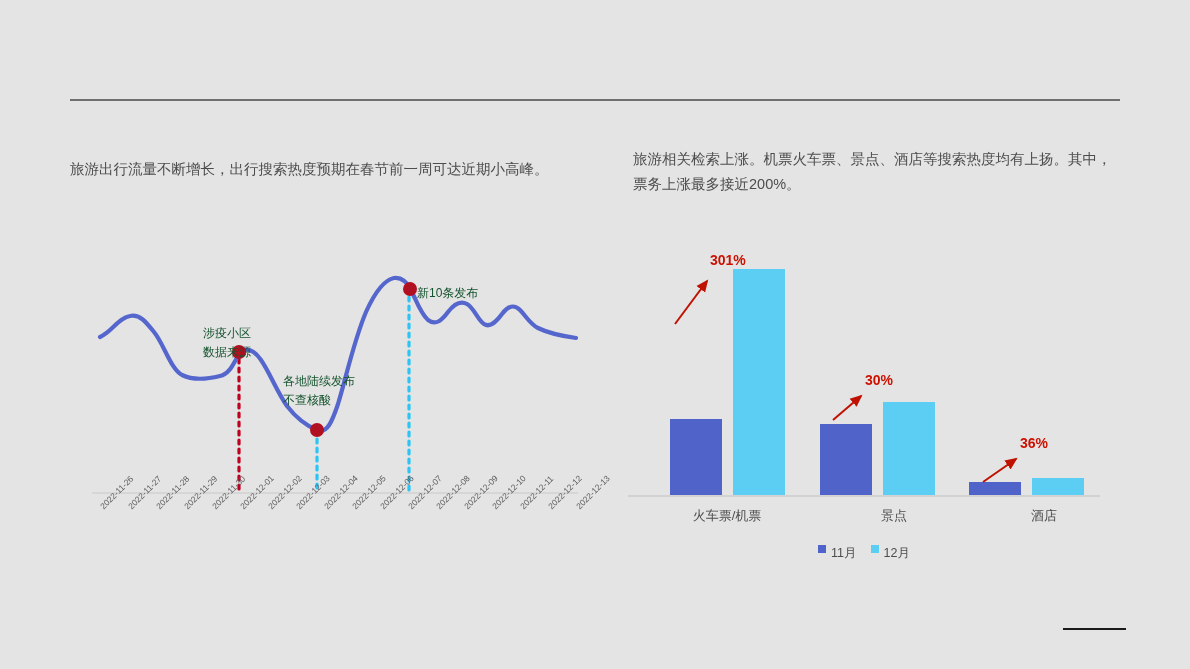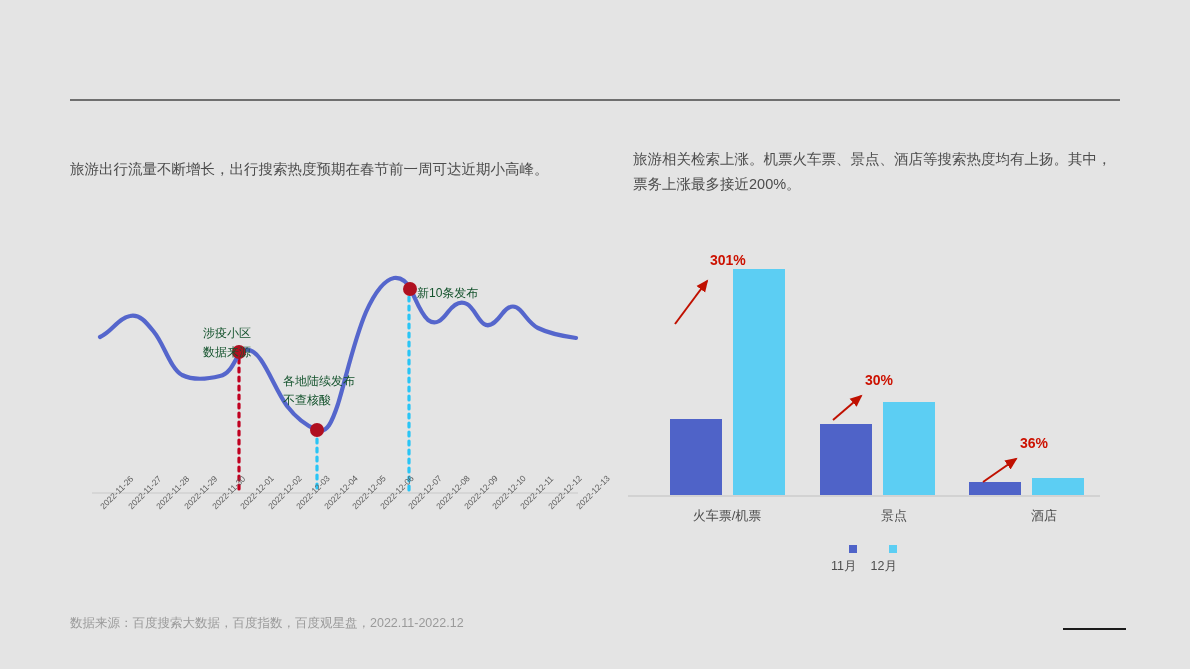--- a/index.html
+++ b/index.html
@@ -158,25 +158,24 @@
     top: 300px;
     left: 0;
     width: 472px;
     display: flex;
     justify-content: center;
     align-items: center;
     gap: 14px;
   }
   .legend-item {
     display: flex;
-    align-items: flex-end;
+    align-items: flex-start;
     gap: 5px;
     font-size: 12.5px;
     color: #4d4d4d;
-    flex-direction: column;
   }
   .swatch {
     width: 8px;
     height: 8px;
     display: inline-block;
   }
 
   
   .footer-src {
     position: absolute;
@@ -304,16 +303,15 @@
         <span class="swatch" style="background:#4f63c8;"></span>
         <span>11月</span>
       </div>
       <div class="legend-item">
         <span class="swatch" style="background:#5ccef3;"></span>
         <span>12月</span>
       </div>
     </div>
   </div>
 
-  <div class="footer-src">数据来源：百度搜索大数据，百度指数，百度观星盘，2022.11-2022.12</div>
   <div class="footer-rule"></div>
 
 </div>
 
 </body></html>

